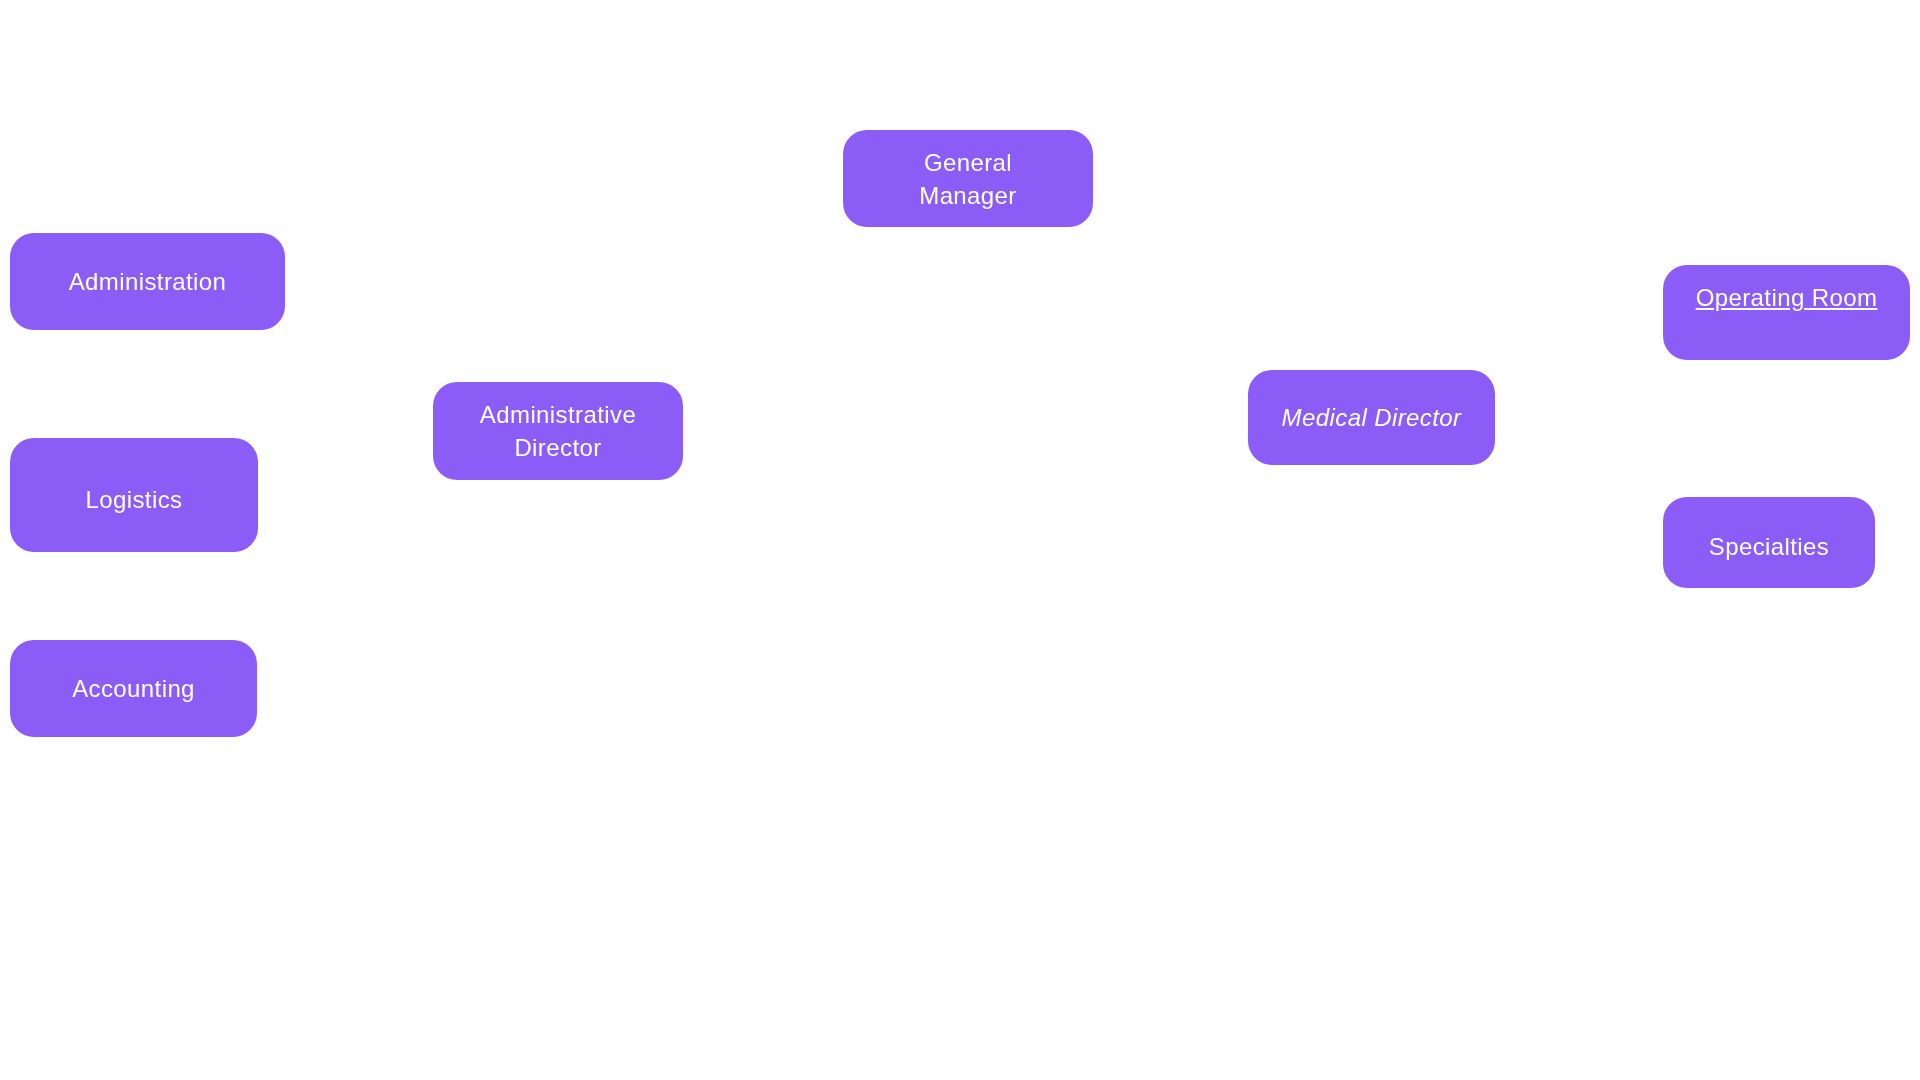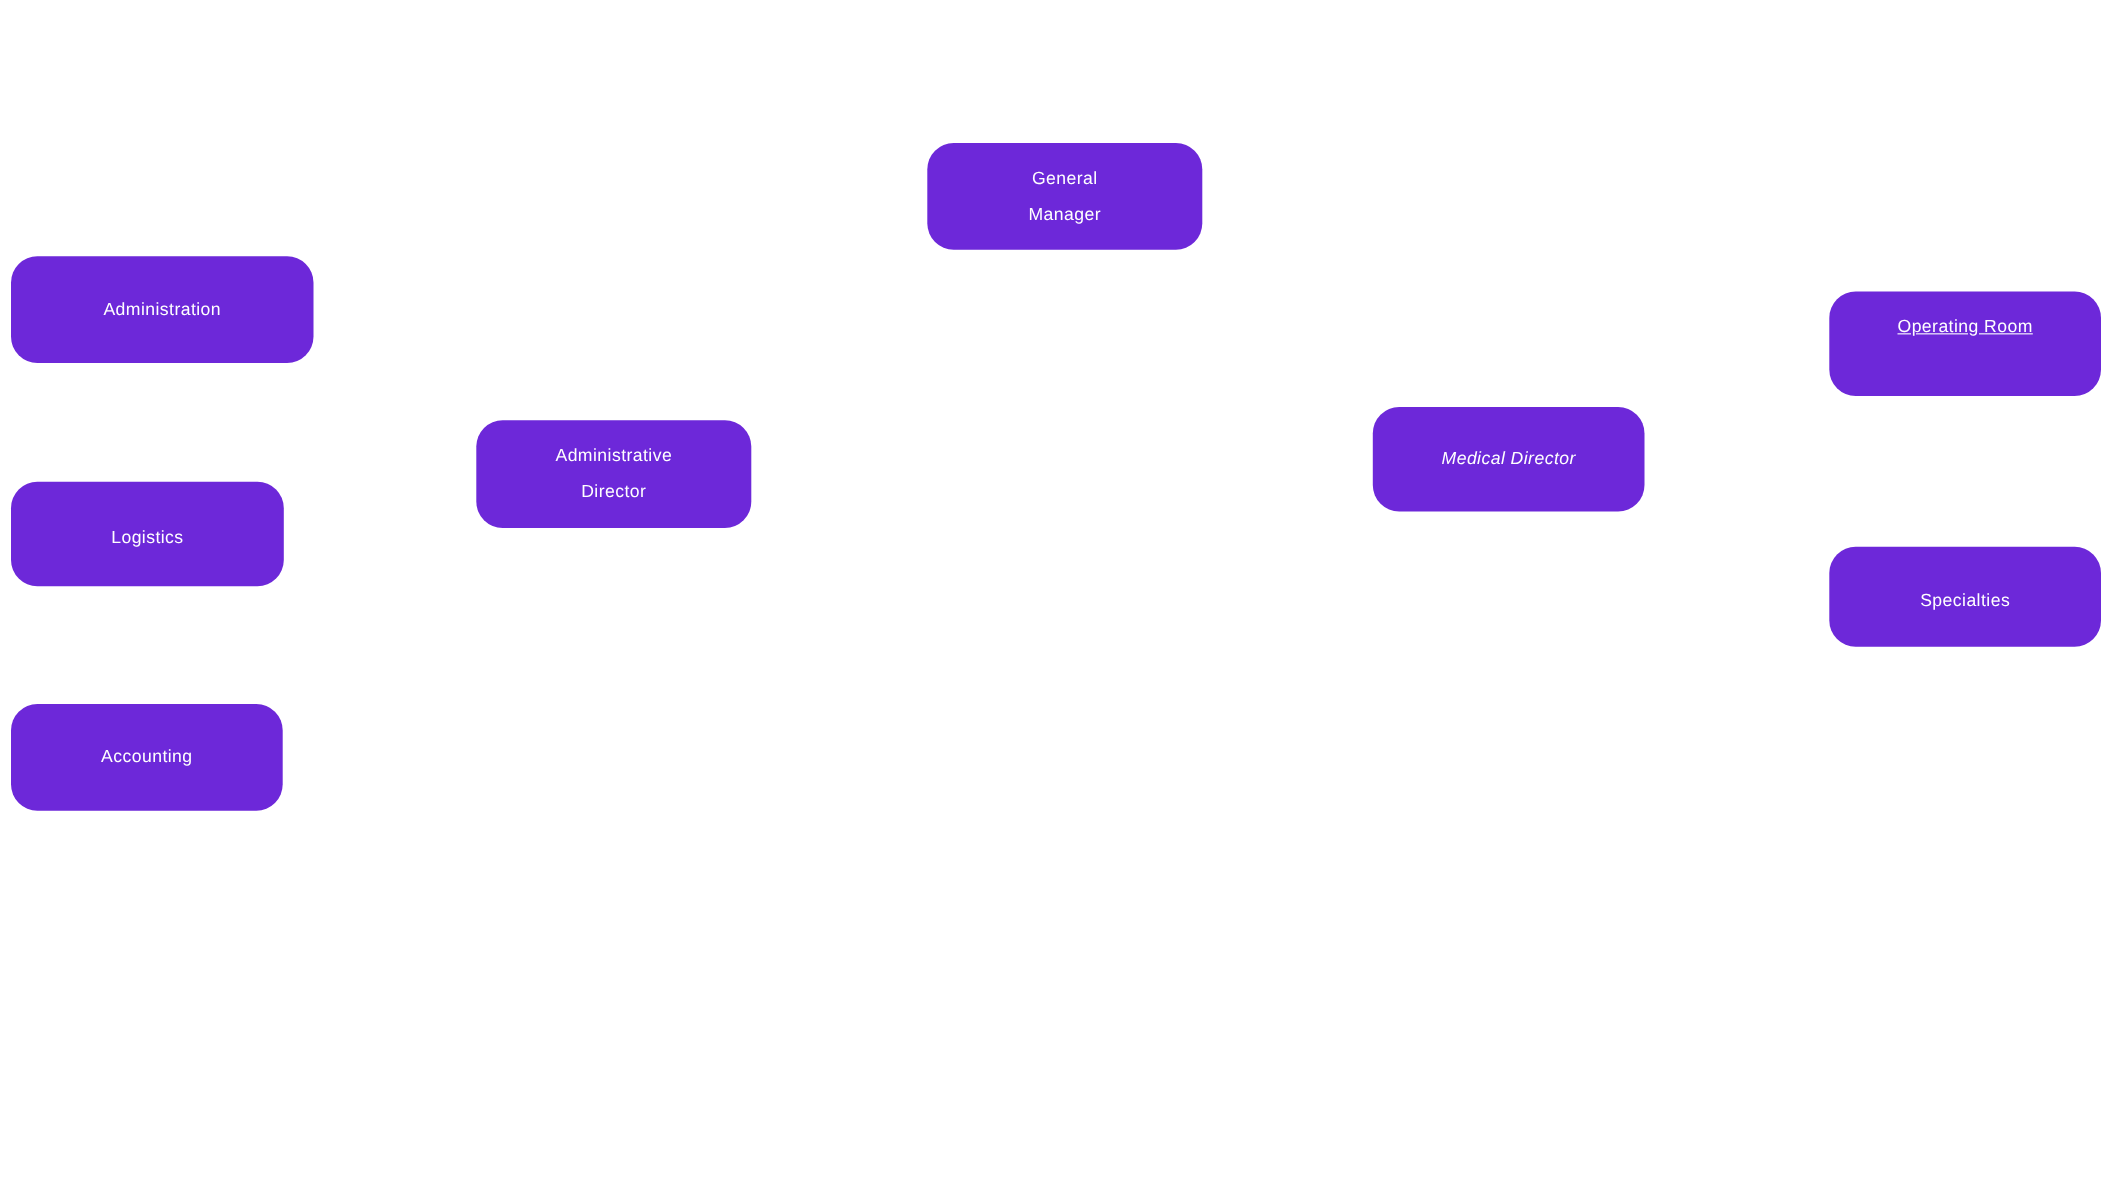--- a/index.html
+++ b/index.html
@@ -11,44 +11,44 @@
     font-family: "Liberation Sans", sans-serif;
   }
   .canvas {
     position: relative;
     width: 1920px;
     height: 1080px;
     background: #ffffff;
   }
   .node {
     position: absolute;
-    background: #6d28d9;
+    background: #8b5cf6;
     color: #ffffff;
     border-radius: 24px;
     display: flex;
     align-items: center;
     justify-content: center;
     text-align: center;
-    font-size: 16px;
+    font-size: 24px;
     line-height: 33px;
     letter-spacing: 0.4px;
     white-space: pre-line;
     cursor: pointer;
   }
   .node-label { display: block; }
 
   .n-general-manager        { left: 843px;  top: 130px; width: 250px; height: 97px; }
   .n-administration         { left: 10px;   top: 233px; width: 275px; height: 97px; }
   .n-operating-room         { left: 1663px; top: 265px; width: 247px; height: 95px; }
   .n-operating-room .node-label { transform: translateY(-15px); text-decoration: underline; }
   .n-administrative-director{ left: 433px;  top: 382px; width: 250px; height: 98px; justify-content: center; }
   .n-medical-director       { left: 1248px; top: 370px; width: 247px; height: 95px; font-style: italic; }
-  .n-logistics              { left: 10px;   top: 438px; width: 248px; height: 95px; }
+  .n-logistics              { left: 10px;   top: 438px; width: 248px; height: 114px; }
   .n-logistics .node-label  { transform: translateY(4px); }
-  .n-specialties            { left: 1663px; top: 497px; width: 247px; height: 91px; align-items: center; }
+  .n-specialties            { left: 1663px; top: 497px; width: 212px; height: 91px; align-items: center; }
   .n-specialties .node-label{ transform: translateY(4px); }
   .n-accounting             { left: 10px;   top: 640px; width: 247px; height: 97px; text-align: center; }
   .n-marketing              { left: 10px;   top: 853px; width: 248px; height: 95px; }
 </style>
 </head>
 <body>
 
 <div class="canvas">
 
   <div class="node n-general-manager">

